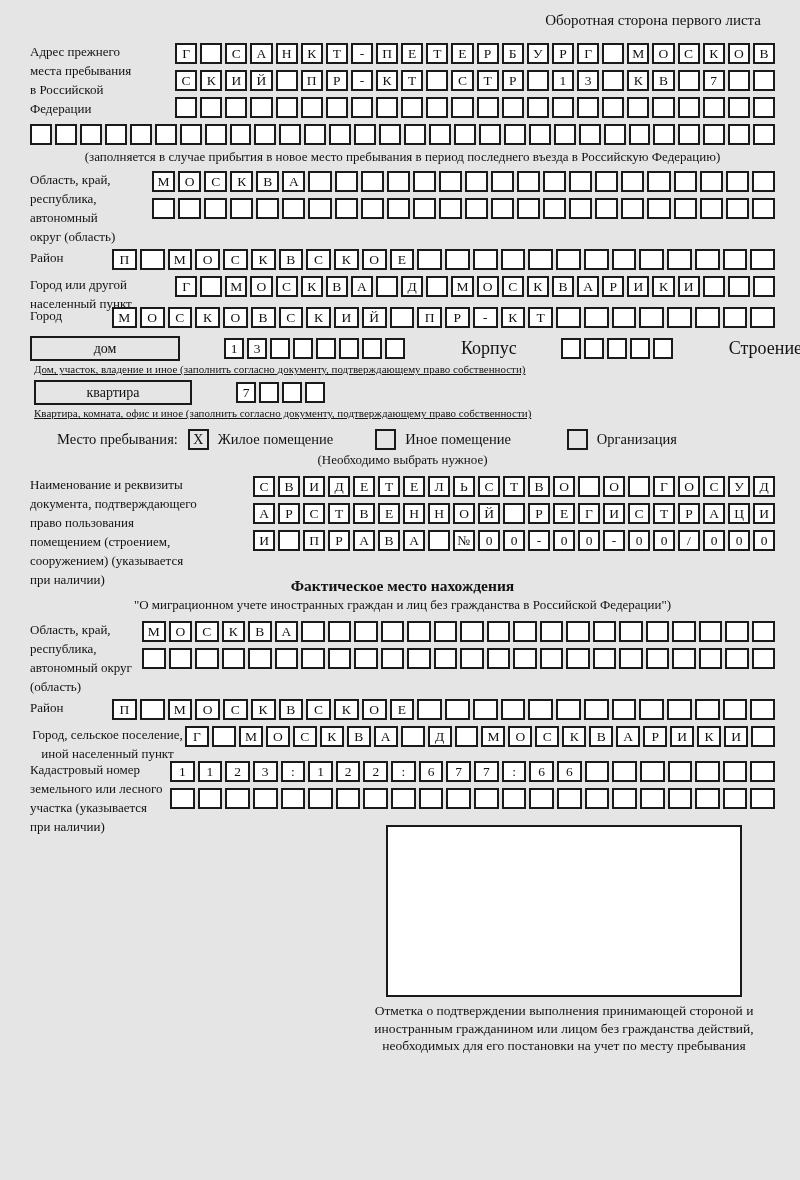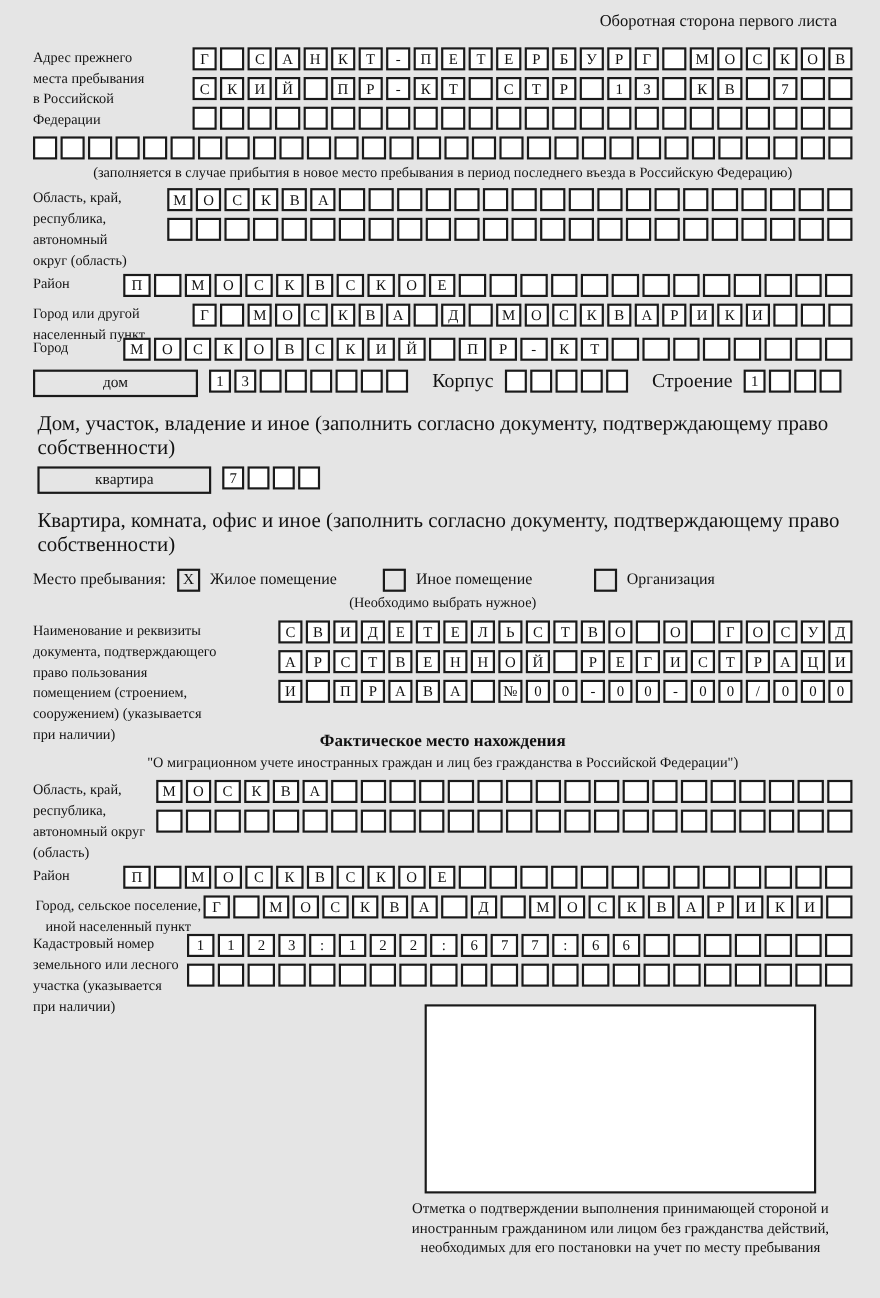--- a/index.html
+++ b/index.html
@@ -21,34 +21,34 @@
 
   .rows-col { flex:1 1 0; display:flex; flex-direction:column; gap:6px; min-width:0; }
   .cellrow { display:flex; gap:3px; width:100%; }
   .cell { flex:1 1 0; min-width:0; height:21px; border:2px solid #1a1a1a;
           display:flex; align-items:center; justify-content:center;
           font-size:13.5px; line-height:1; background:#fff; }
   .fixed { width:auto; flex:none; }
   .fixed .cell { flex:0 0 20px; }
 
   .note-c { text-align:center; font-size:13px; margin-top:4px; }
-  .note-l { font-size:19px; margin-top:14px; padding-left:4px; }
+  .note-l { font-size:11px; margin-top:2px; padding-left:4px;text-decoration:underline; }
   .h2 { text-align:center; font-weight:bold; font-size:15.5px; margin-top:8px; margin-bottom:2px; }
 
-  .house-row { display:flex; align-items:flex-start; margin-top:8px; }
+  .house-row { display:flex; align-items:center; margin-top:8px;gap:34px; }
   .labelbox { border:2px solid #1a1a1a; height:25px; display:flex; align-items:center;
               justify-content:center; font-size:14px; flex:none; }
   .box-dom { width:150px; margin-right:10px; }
   .box-kv  { width:158px; margin-left:4px; margin-right:10px; }
   .inline-lbl { font-size:18px; margin:0 10px 0 22px; flex:none; }
 
   .stay-row { display:flex; align-items:center; font-size:14.5px; margin-top:10px; }
   .cbox { width:21px; height:21px; border:2px solid #1a1a1a; display:flex; align-items:center;
           justify-content:center; font-size:14px; flex:none; }
-  .stay-lbl { margin-right:10px; }
+  .stay-lbl { margin-right:10px;margin-left:27px; }
   .opt-lbl { margin:0 0 0 9px; }
   .gap40 { margin-left:42px; }
   .gap56 { margin-left:56px; }
 
   .stamp-col { width:386px; margin-left:auto; margin-right:18px; margin-top:8px; }
   .stamp-box { width:356px; height:172px; border:2px solid #1a1a1a; margin:0 auto; background:#fff; }
   .stamp-caption { text-align:center; font-size:13.5px; line-height:1.3; margin-top:5px; }
 </style>
 </head>
 <body>

